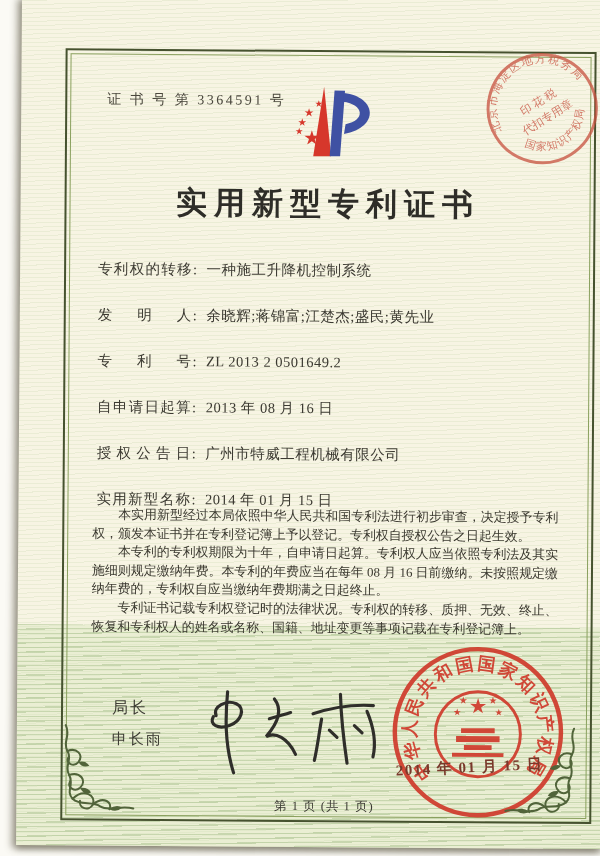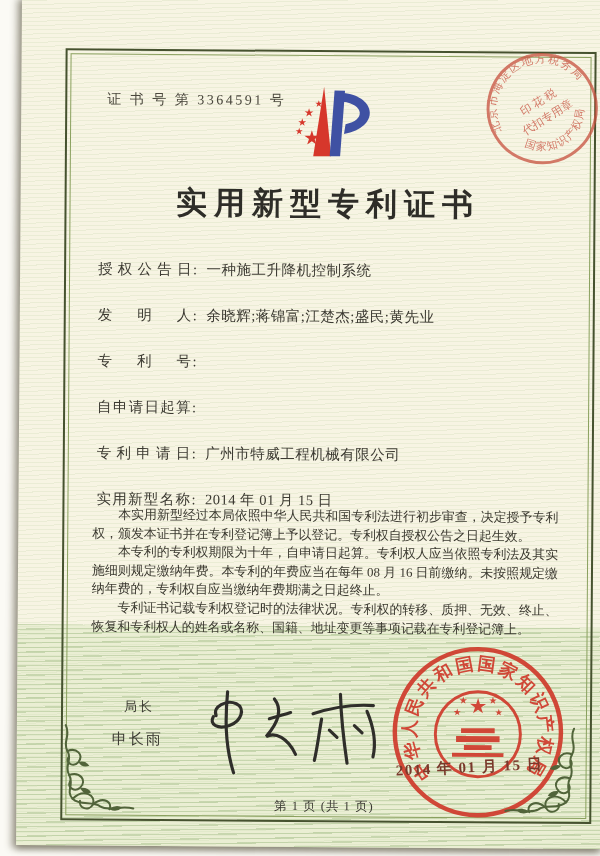--- a/index.html
+++ b/index.html
@@ -25,21 +25,21 @@
   .title{position:absolute;left:44px;top:185px;width:527px;text-align:center;
          font-size:31px;font-weight:600;letter-spacing:7px;color:#2e2d28;}
   .fields{position:absolute;left:78px;top:262px;width:450px;display:flex;flex-direction:column;}
   .f-row{display:flex;align-items:baseline;font-size:14.5px;color:#3c3a32;
          letter-spacing:.5px;line-height:20px;margin-bottom:26px;}
   .f-label{display:inline-block;width:94px;text-align:justify;text-align-last:justify;}
   .f-sep{margin:0 9px 0 1px;}
   .body-text{position:absolute;left:74px;top:509px;width:466px;font-size:12.9px;
          line-height:18.6px;color:#3a382f;text-align:justify;}
   .body-text p{margin:0;text-indent:2em;}
-  .sig-title{position:absolute;left:107px;top:701px;font-size:13px;letter-spacing:2px;color:#3b3a32;font-family:Liberation Mono, monospace;}
+  .sig-title{position:absolute;left:95px;top:701px;font-size:16px;letter-spacing:2px;color:#3b3a32;font-family:Liberation Mono, monospace;}
   .sig-name{position:absolute;left:95px;top:733px;font-size:15px;letter-spacing:2px;color:#3b3a32;}
   .sig-hand{position:absolute;left:168px;top:686px;width:205px;height:92px;transform:rotate(-2deg);}
   .seal{position:absolute;left:372px;top:644px;width:178px;height:178px;opacity:.92;}
   .seal-date{position:absolute;left:379px;top:759px;font-size:15px;letter-spacing:1.5px;
          color:#79392b;transform:rotate(-3deg);font-weight:600;}
   .tax-stamp{position:absolute;left:462px;top:50px;width:118px;height:118px;
          transform:rotate(-32deg);opacity:.75;}
   .footer{position:absolute;left:44px;top:800px;width:527px;text-align:center;
          font-size:12.5px;letter-spacing:1px;color:#3b3a33;}
   .fl{position:absolute;width:92px;height:92px;}
@@ -74,39 +74,41 @@
     <g fill="#3f51a3">
       <polygon points="82,10 96,10 90,98 76,98"></polygon>
       <path d="M95,13 C138,18 144,58 95,68 L97,55 C124,50 122,28 93,25 Z"></path>
     </g>
   </svg>
 
   <div class="title">实用新型专利证书</div>
 
   <div class="fields">
     <div class="f-row">
+      <span class="f-label">专利权的转移</span>
+        <span class="f-sep">:</span>
+        <span class="f-value">一种施工升降机控制系统</span>
+    </div>
+    <div class="f-row">
+      <span class="f-label">发明人</span>
+        <span class="f-sep">:</span>
+        <span class="f-value">余晓辉;蒋锦富;江楚杰;盛民;黄先业</span>
+    </div>
+    <div class="f-row">
+      <span class="f-label">专利号</span>
+        <span class="f-sep">:</span>
+        <span class="f-value">ZL 2013 2 0501649.2</span>
+    </div>
+    <div class="f-row">
+      <span class="f-label">自申请日起算</span>
+        <span class="f-sep">:</span>
+        <span class="f-value">2013 年 08 月 16 日</span>
+    </div>
+    <div class="f-row">
       <span class="f-label">授权公告日</span>
-        <span class="f-sep">:</span>
-        <span class="f-value">一种施工升降机控制系统</span>
-    </div>
-    <div class="f-row">
-      <span class="f-label">发明人</span>
-        <span class="f-sep">:</span>
-        <span class="f-value">余晓辉;蒋锦富;江楚杰;盛民;黄先业</span>
-    </div>
-    <div class="f-row">
-      <span class="f-label">专利号</span>
-        <span class="f-sep">:</span>
-    </div>
-    <div class="f-row">
-      <span class="f-label">自申请日起算</span>
-        <span class="f-sep">:</span>
-    </div>
-    <div class="f-row">
-      <span class="f-label">专利申请日</span>
         <span class="f-sep">:</span>
         <span class="f-value">广州市特威工程机械有限公司</span>
     </div>
     <div class="f-row">
       <span class="f-label">实用新型名称</span>
         <span class="f-sep">:</span>
         <span class="f-value">2014 年 01 月 15 日</span>
     </div>
   </div>
 

